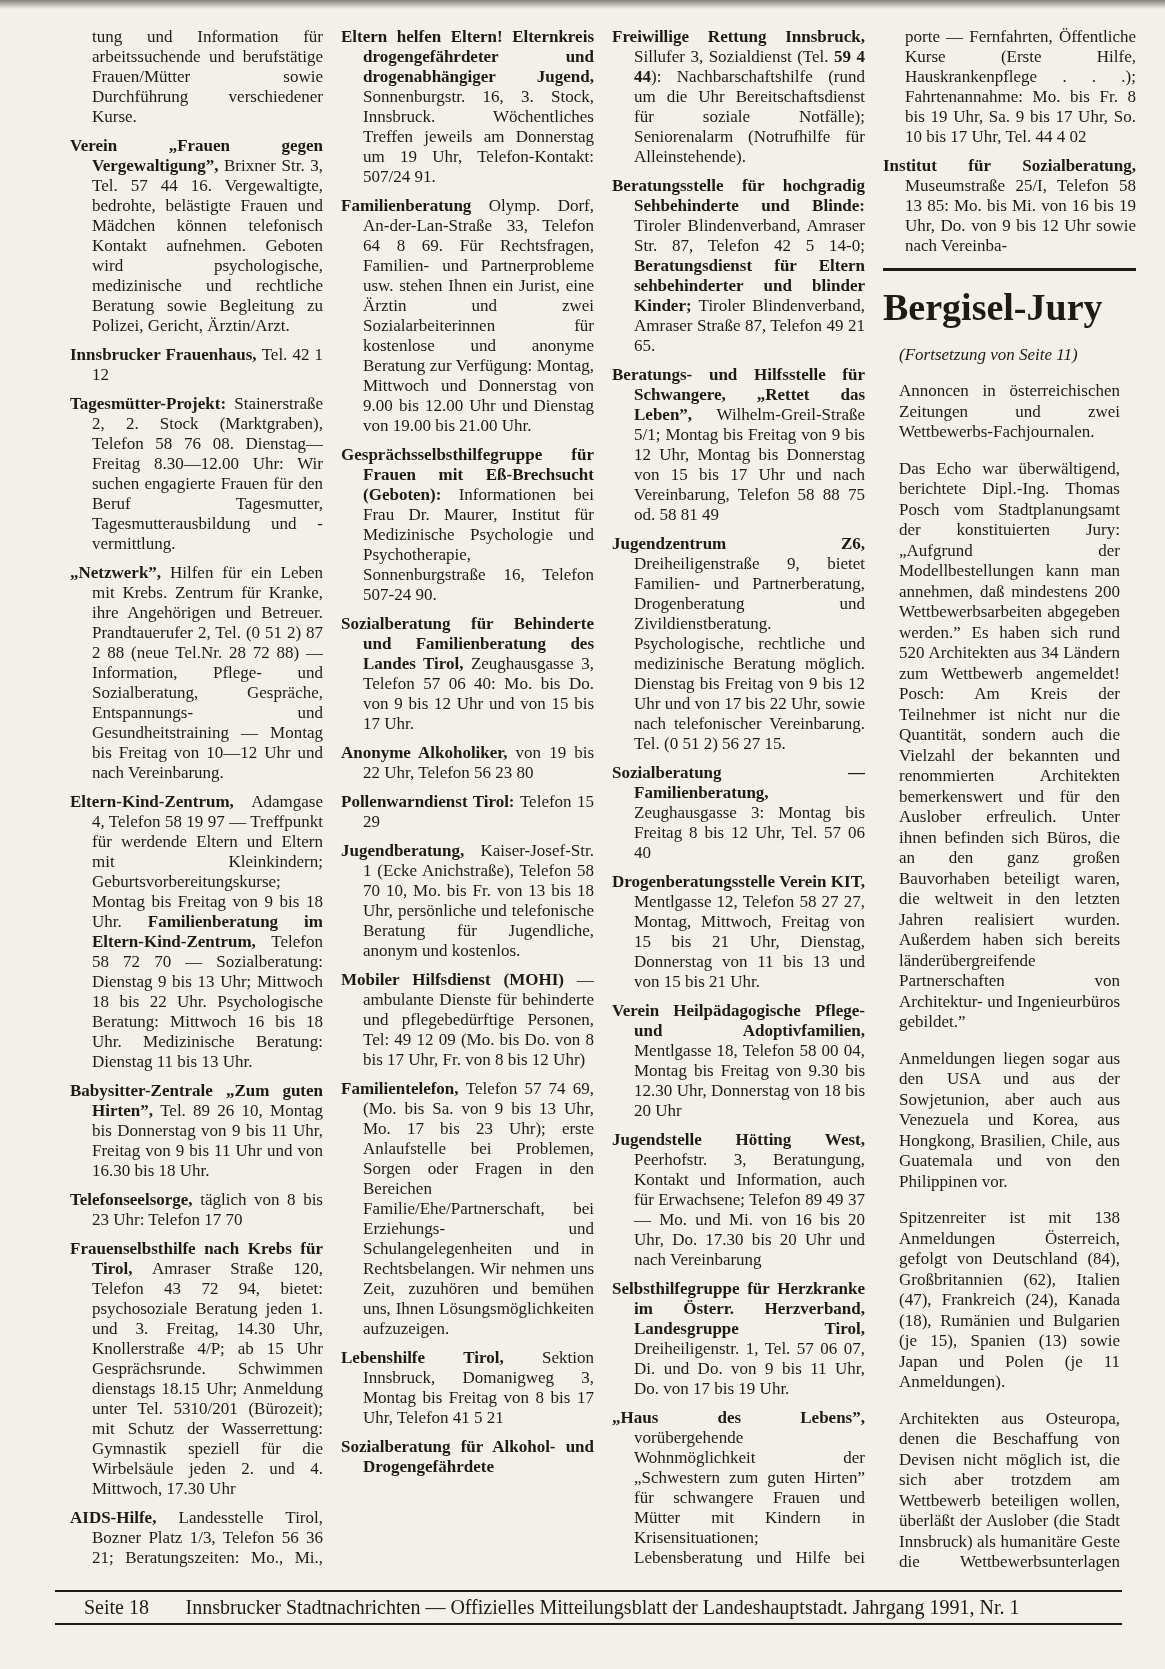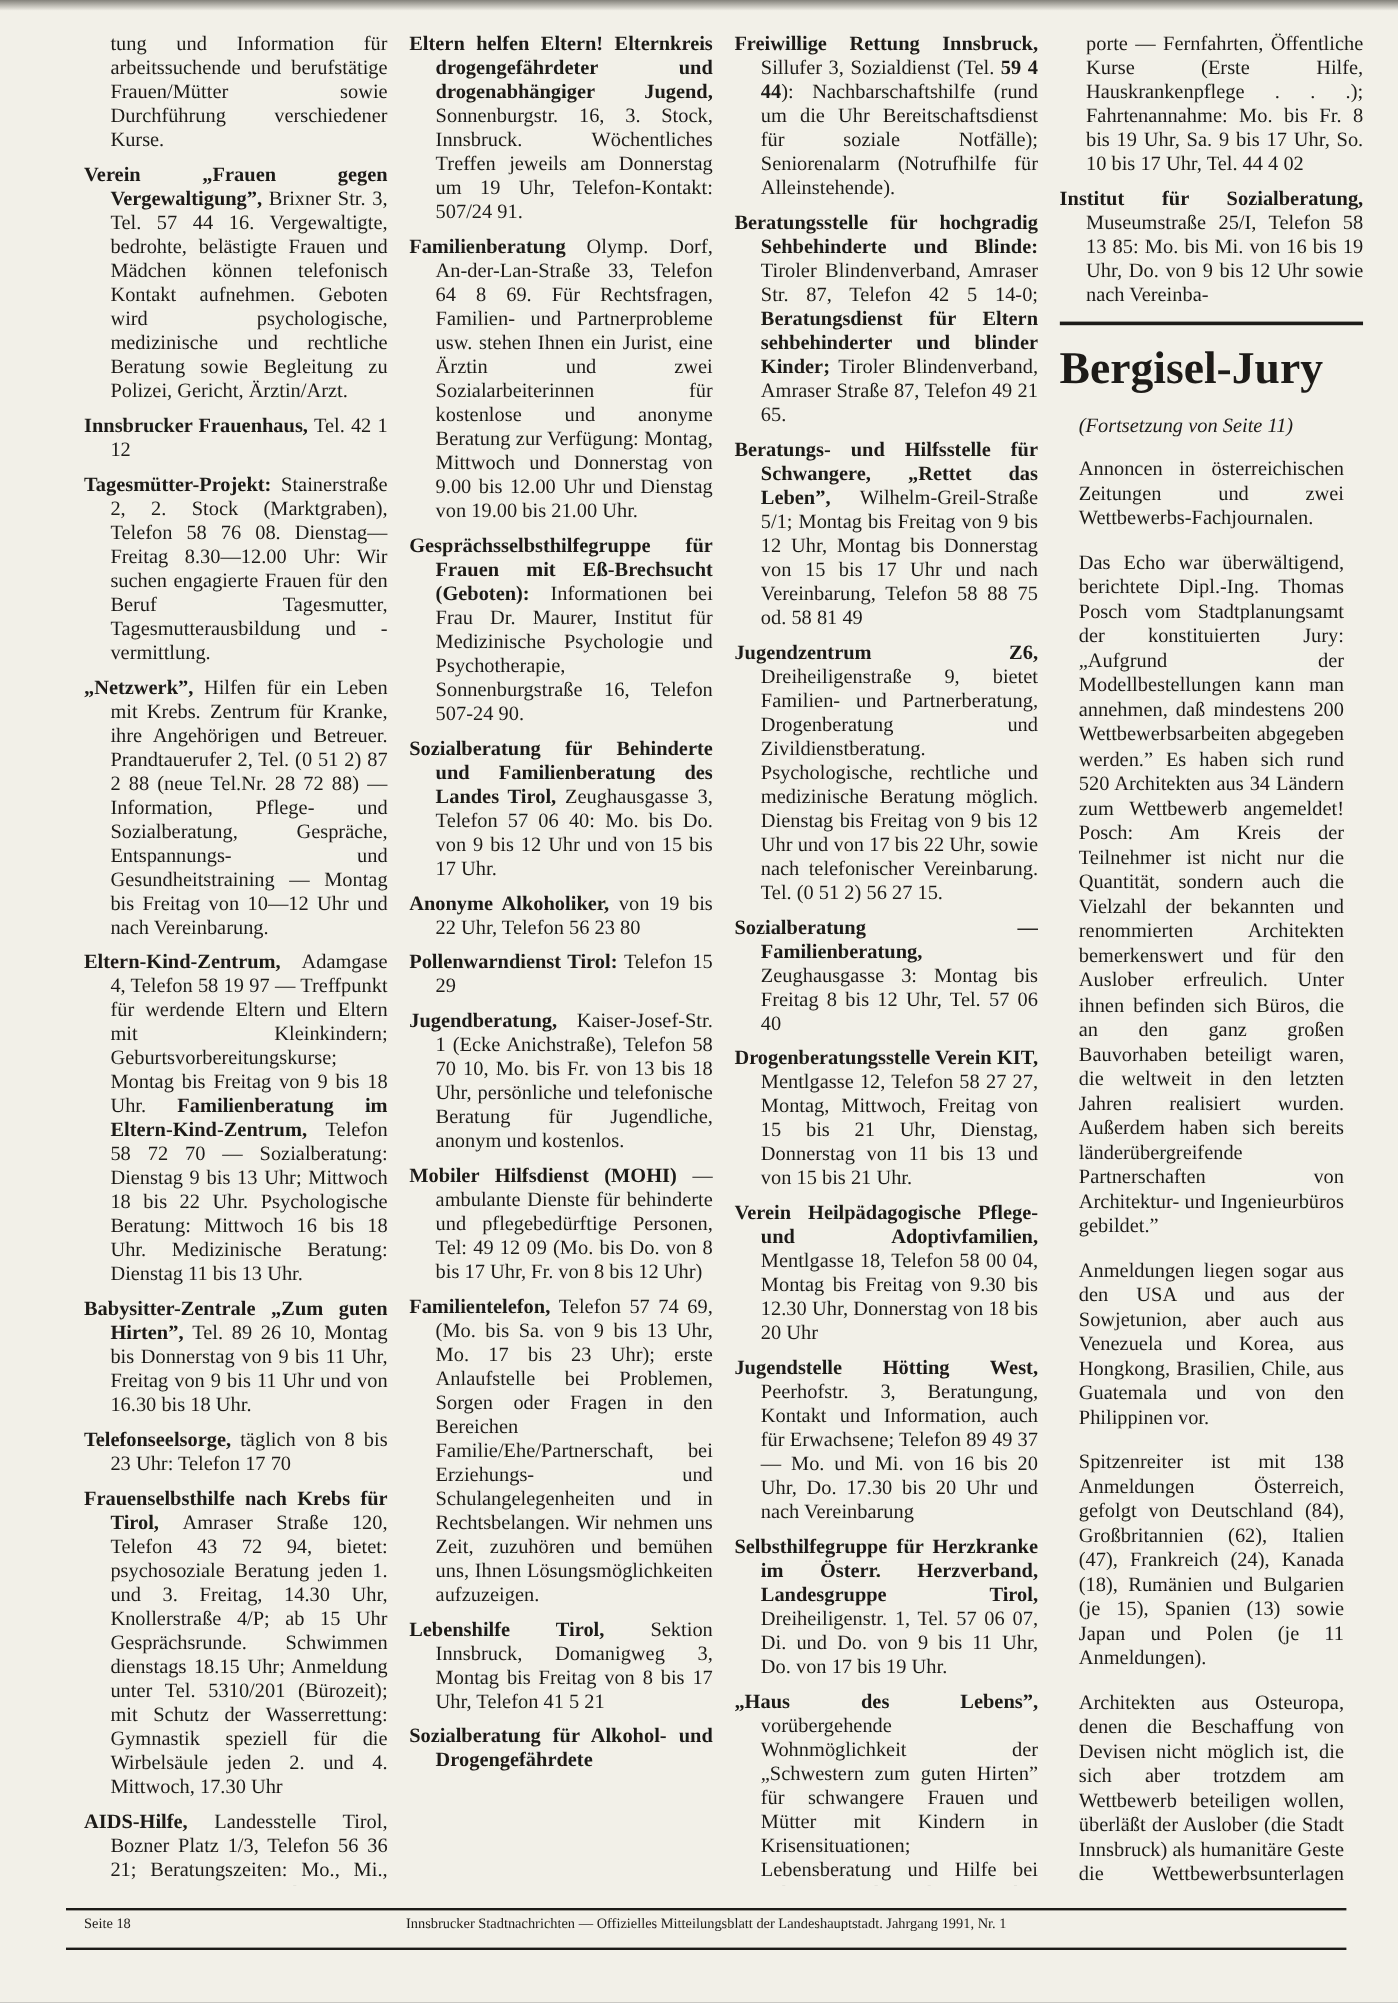--- a/index.html
+++ b/index.html
@@ -20,21 +20,21 @@
   }
   .entry.cont { text-indent:0; }
   .lead { font-weight:bold; }
   .article-rule { height:3px; background:#1d1b18; margin:12px 0 16px 0; }
   .headline { font-size:38px; font-weight:bold; margin:0 0 4px 0; line-height:1.1; }
   .subtitle { font-style:italic; font-size:18.5px; margin:0 0 14px 0; }
   .article p { margin:16px; text-align:justify; font-size:17px; line-height:20.5px; }
   .rule { position:absolute; left:55px; width:1067px; background:#1d1b18; }
   #footer-rule-top { top:1590px; height:2px; }
   #footer-rule-bottom { top:1623px; height:2px; }
-  #footer-line { position:absolute; left:55px; top:1594px; width:1067px; height:26px; font-size:12px; }
+  #footer-line { position:absolute; left:69px; top:1594px; width:1067px; height:26px; font-size:20px; }
   #footer-line .page-label { position:absolute; left:15px; top:2px; }
   #footer-line .footer-center { position:absolute; left:0; top:2px; width:100%; text-align:center; }
 </style>
 </head>
 <body>
 
 <div id="page">
   <div class="top-shade"></div>
 
   <div class="colwrap" id="c1">

